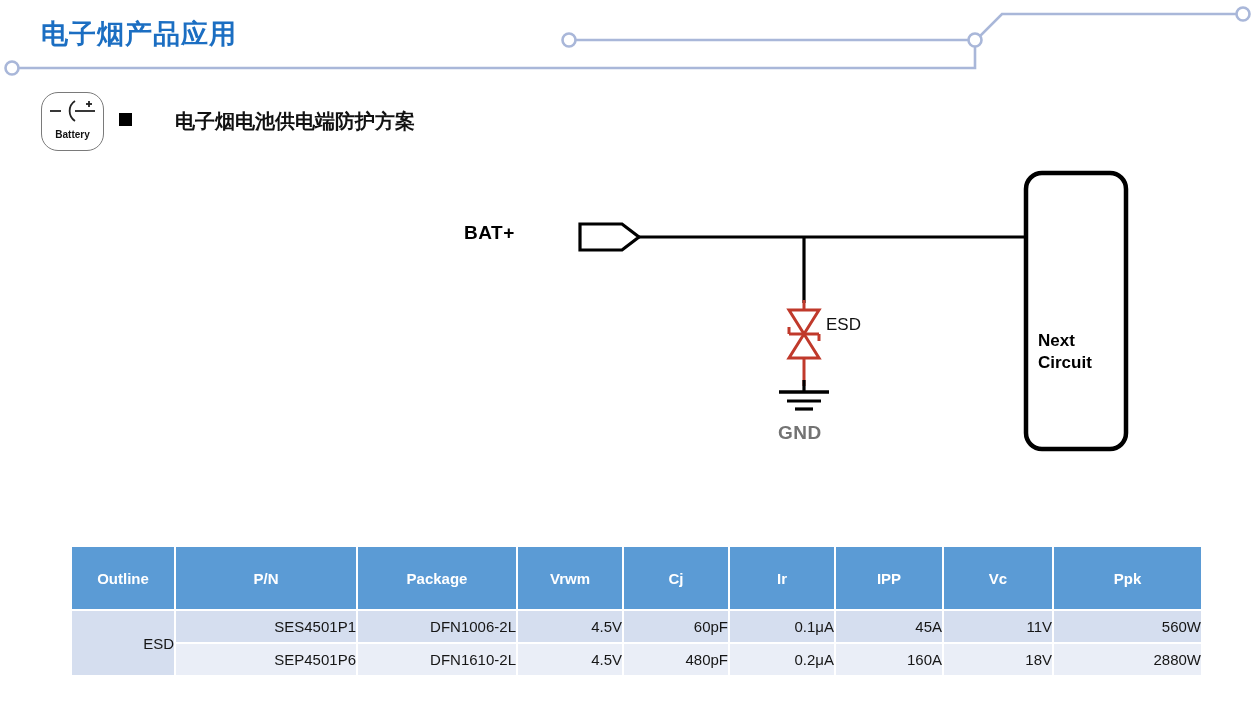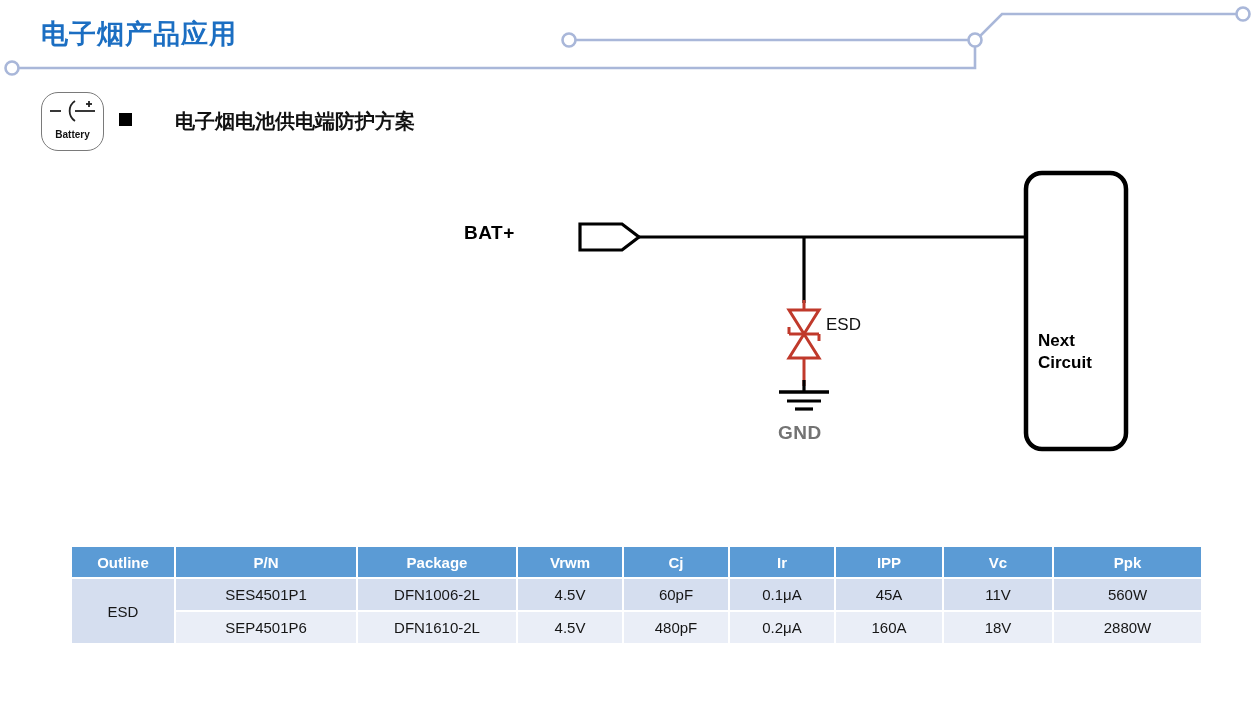--- a/index.html
+++ b/index.html
@@ -80,26 +80,26 @@
 
   
   .tbl{
     position:absolute;left:70px;top:545px;
     border-collapse:separate;border-spacing:2px;
     table-layout:fixed;width:1129px;
   }
   .tbl th{
     background:#5B9BD5;color:#ffffff;
     font-size:15px;font-weight:bold;
-    height:30px;padding:0;text-align:center;
+    height:30px;padding:16px;text-align:center;
     border:none;
   }
   .tbl td{
     font-size:15px;color:#161616;
-    height:31px;padding:0;text-align:center;
+    height:31px;padding:0;text-align:right;
     font-weight:normal;
   }
   .tbl tr.r1 td{background:#D5DEEF;}
   .tbl tr.r2 td{background:#EAEEF7;}
   .tbl td.outline-cell{background:#D5DEEF;}
 </style>
 </head>
 <body>
 
 <div class="slide">

